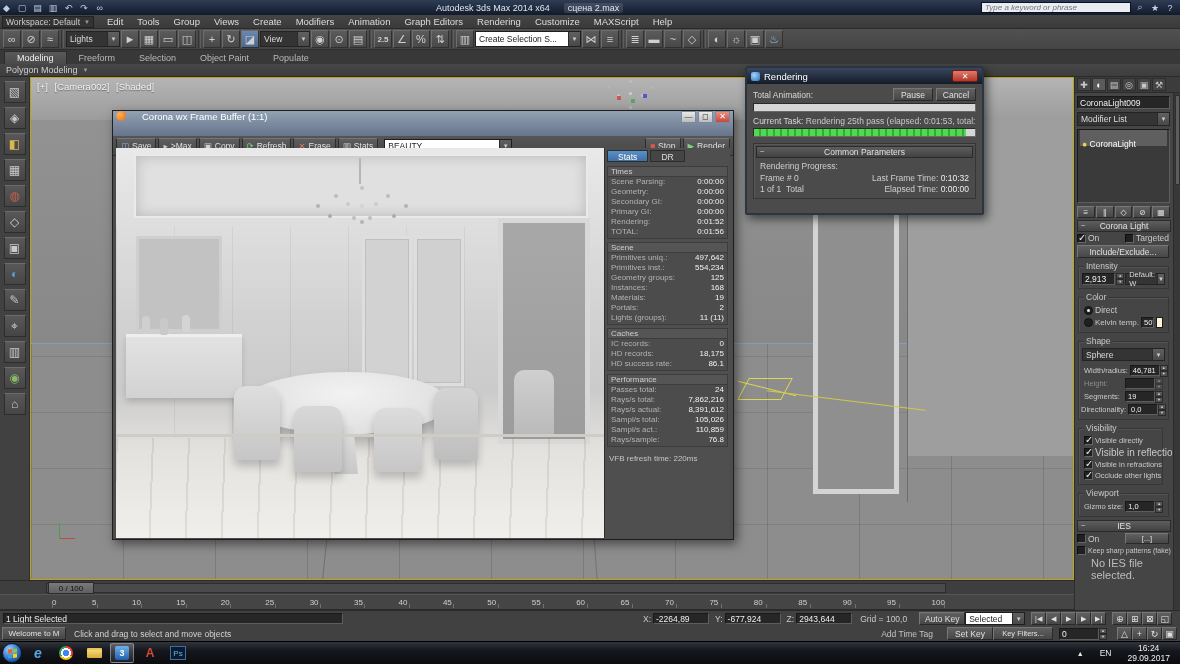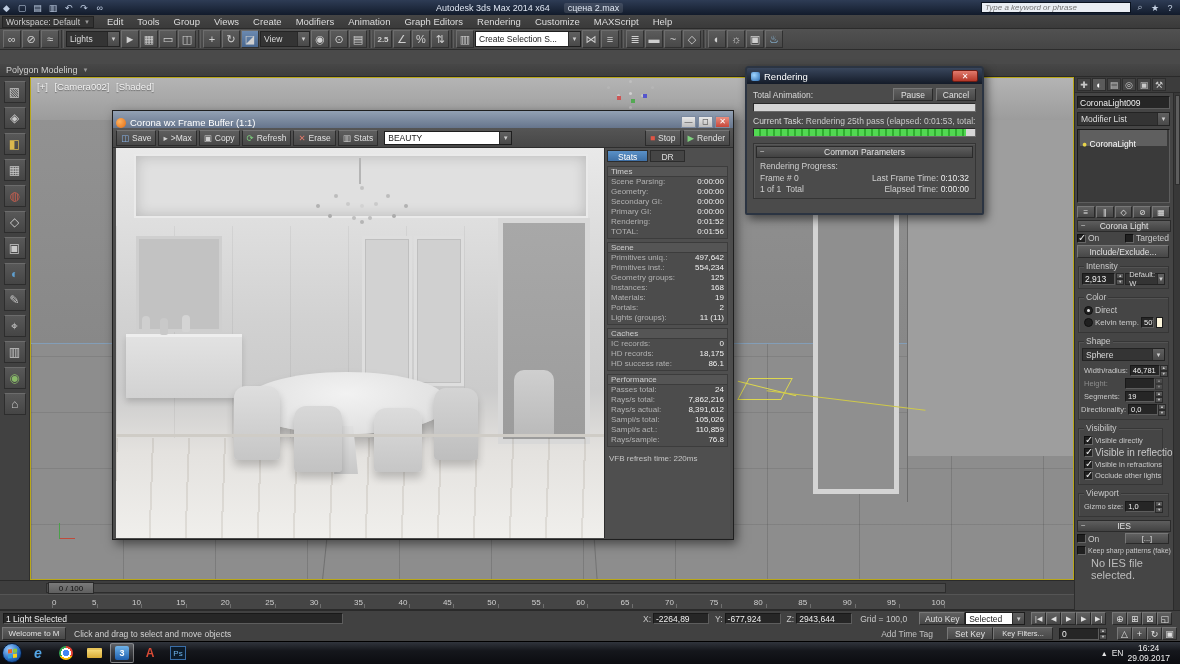--- a/index.html
+++ b/index.html
@@ -56,21 +56,21 @@
 .radio{width:9px;height:9px;border-radius:50%;background:#202020;border:1px solid #101010;position:relative;flex:none}
 .radio.on::after{content:"";position:absolute;left:2px;top:2px;width:3px;height:3px;border-radius:50%;background:#ececec}
 .grp{position:relative;border:1px solid #363636;box-shadow:inset 1px 1px 0 rgba(255,255,255,.08);margin:8px 3px 3px;padding:6px 3px 3px}
 .grp>.gt{position:absolute;top:-6px;left:5px;background:#454545;padding:0 2px;font-size:8.5px;color:#c9c9c9}
 .rollh{height:12px;background:linear-gradient(#5e5e5e,#424242);border:1px solid #2b2b2b;display:flex;align-items:center;justify-content:center;font-size:8.5px;color:#e2e2e2;position:relative;margin:2px 2px 0}
 .rollh .mins{position:absolute;left:3px;top:0;font-size:8px;color:#ccc}
 .lblrow{display:flex;align-items:center;gap:2px;padding:1px 2px}
 .lblrow .lab{color:#c9c9c9;white-space:nowrap}
 
 .vfb{left:112px;top:110px;width:622px;height:430px;background:#4c4c4c;border:1px solid #1f1f1f;box-shadow:3px 4px 10px rgba(0,0,0,.5);z-index:5}
-.vfb-title{height:17px;background:linear-gradient(#93a1b4,#66758c);display:flex;align-items:flex-end;color:#fff;font-size:9.5px;padding:0 3px;gap:4px}
+.vfb-title{height:25px;background:linear-gradient(#93a1b4,#66758c);display:flex;align-items:flex-start;color:#fff;font-size:9.5px;padding:0 3px;gap:16px}
 .vfb-title .cic{width:10px;height:10px;border-radius:50%;background:radial-gradient(circle at 35% 35%,#ffb25e,#e06b12);flex:none}
 .winbtn{width:15px;height:12px;background:linear-gradient(#e8e8e8,#bdbdbd);border:1px solid #7c8aa0;color:#333;font-size:8px;line-height:10px;text-align:center;margin-left:2px}
 .winbtn.close{background:linear-gradient(#e98e7f,#c8473a);color:#fff}
 .vfb-tb{height:20px;background:linear-gradient(#555,#474747);border-bottom:1px solid #2e2e2e;display:flex;align-items:center;gap:2px;padding:0 3px;font-size:8.5px}
 .vfb-btn{height:16px;display:flex;align-items:center;gap:3px;padding:0 4px;background:linear-gradient(#5e5e5e,#484848);border:1px solid #2c2c2c;border-top-color:#757575;color:#e0e0e0}
 .vfb-img{position:absolute;left:3px;top:37px;width:490px;height:390px;overflow:hidden;background:linear-gradient(180deg,#e9e9e9 0%,#dedede 20%,#d1d1d1 45%,#cbcbcb 62%,#e4e2df 78%,#f0efec 100%)}
 .vfb-stats{position:absolute;right:3px;top:37px;width:126px;height:390px;background:#4f4f4f;border-left:1px solid #2e2e2e;overflow:hidden}
 .vtabs{display:flex;gap:2px;padding:2px 2px 1px}
 .vtab{padding:0 10px;height:12px;line-height:12px;font-size:8.5px;color:#ddd;background:#454545;border:1px solid #2c2c2c}
 .vtab.active{background:linear-gradient(#5a91c8,#3e6fa5);color:#fff}
@@ -100,21 +100,21 @@
 .sfield{height:11px}
 .navbtn{width:15px;height:13px;font-size:9px;flex:none}
 .trbtn{width:15px;height:13px;font-size:7px;flex:none}
 
 .taskbar{left:0;top:641px;width:1180px;height:23px;background:linear-gradient(#30343c,#15171c 40%,#0b0c10);border-top:1px solid #000;display:flex;align-items:center;gap:4px;padding:0 2px;z-index:20}
 .orb{width:20px;height:20px;border-radius:50%;background:radial-gradient(circle at 35% 30%,#9fd0ff,#2a6fc4 55%,#0c2f63);border:1px solid #061a38;display:flex;align-items:center;justify-content:center}
 .flag{display:grid;grid-template-columns:4px 4px;grid-template-rows:4px 4px;gap:1px;transform:skewY(-6deg)}
 .flag i{display:block}
 .tico{width:24px;height:20px;display:flex;align-items:center;justify-content:center;border-radius:2px}
 .tico.pressed{background:linear-gradient(rgba(255,255,255,.25),rgba(255,255,255,.08));border:1px solid rgba(255,255,255,.35)}
-.tray{margin-left:auto;display:flex;align-items:center;gap:4px;color:#e8e8e8;font-size:8.5px}
+.tray{margin-left:auto;display:flex;align-items:center;gap:16px;color:#e8e8e8;font-size:8.5px}
 .clock{text-align:center;line-height:10px;font-size:8.5px;color:#f0f0f0;padding-right:8px}
 
 .sh{position:absolute}
 </style>
 </head>
 <body>
 
 <div class="screen">
 
   <div class="abs titlebar">
@@ -198,20 +198,27 @@
     <span class="tbar-ic">▬</span>
     <span class="tbar-ic">~</span>
     <span class="tbar-ic">◇</span>
     <span class="sep"></span>
     <span class="tbar-ic">◐</span>
     <span class="tbar-ic">☼</span>
     <span class="tbar-ic">▣</span>
     <span class="tbar-ic" style="color:#8fc3e8">♨</span>
   </div>
 
+  <div class="abs ribbontabs">
+    <span class="rtab active">Modeling</span>
+    <span class="rtab">Freeform</span>
+    <span class="rtab">Selection</span>
+    <span class="rtab">Object Paint</span>
+    <span class="rtab">Populate</span>
+  </div>
   <div class="abs subtab">
     <span>Polygon Modeling</span>
     <span style="font-size:6px;color:#999">▼</span>
   </div>
 
   <div class="abs ltools">
     <span class="ltool">▧</span>
     <span class="ltool">◈</span>
     <span class="ltool">◧</span>
     <span class="ltool">▦</span>

